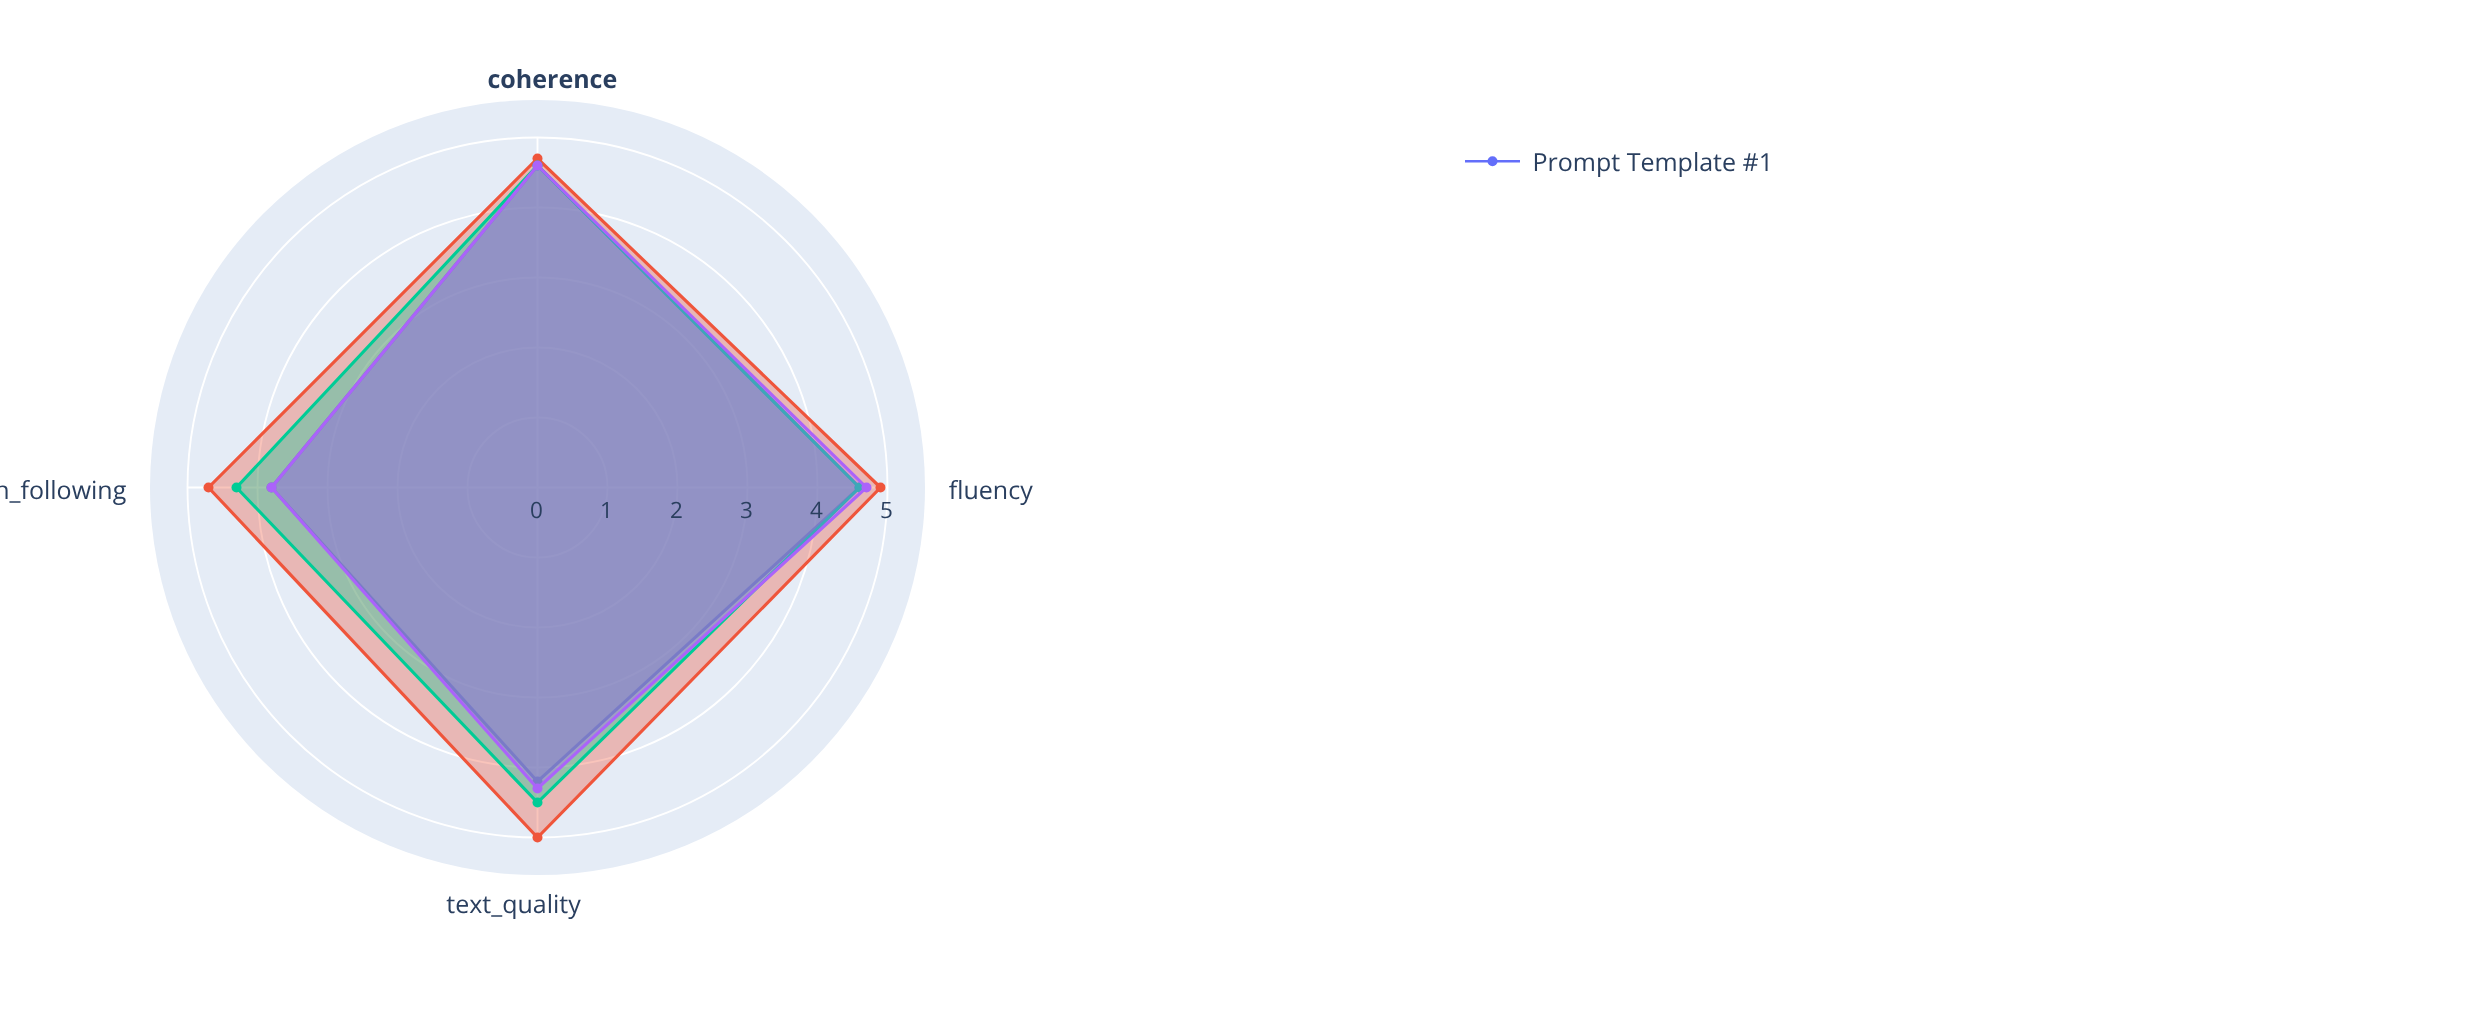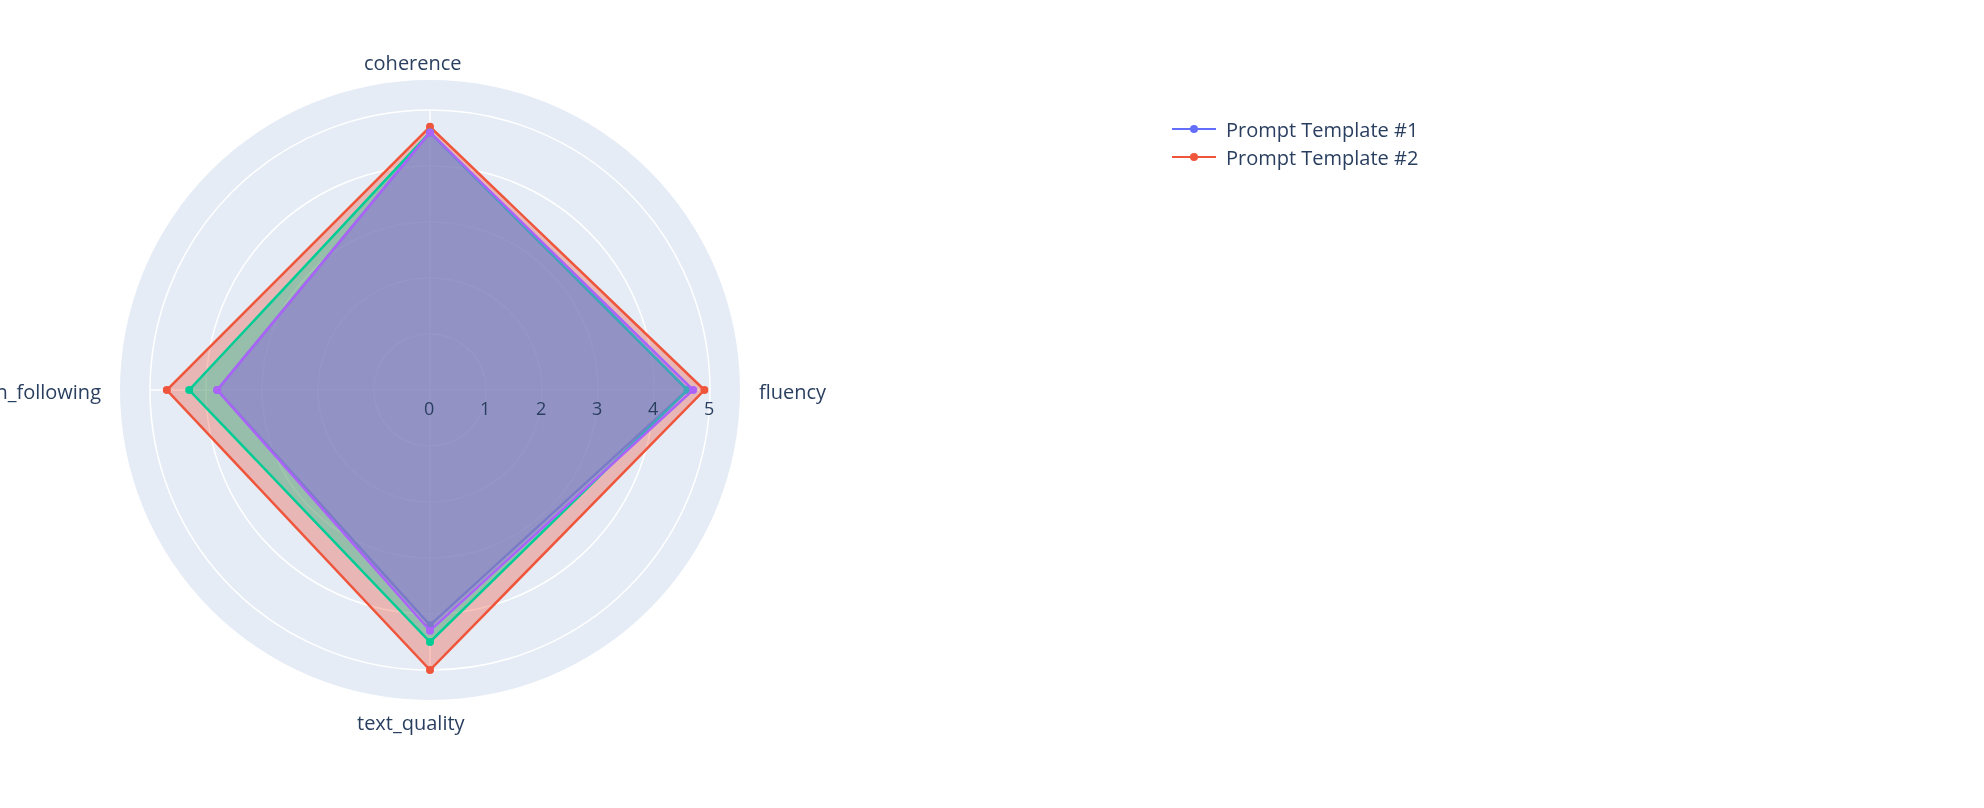--- a/index.html
+++ b/index.html
@@ -94,38 +94,32 @@
       <circle cx="79.20000000000002" cy="319.99999999999994" r="4" fill="#00cc96"></circle>
       <circle cx="319.99999999999994" cy="572" r="4" fill="#00cc96"></circle>
       <path d="M 583.20 320.00 L 320.00 62.40 L 107.20 320.00 L 320.00 560.80 Z" fill="#ab63fa" fill-opacity="0.35" stroke="#ab63fa" stroke-width="2.5"></path>
       <circle cx="583.2" cy="320" r="4" fill="#ab63fa"></circle>
       <circle cx="320" cy="62.400000000000034" r="4" fill="#ab63fa"></circle>
       <circle cx="107.19999999999999" cy="320" r="4" fill="#ab63fa"></circle>
       <circle cx="319.99999999999994" cy="560.8" r="4" fill="#ab63fa"></circle>
     </svg>
 
   <div class="axis-label" id="lbl-fluency" style="left: 649px; top: 308px;">fluency</div>
-  <div class="axis-label" id="lbl-coherence" style="left: 254px; top: -21px;">coherence</div>
+  <div class="axis-label" id="lbl-coherence" style="left: 280px; top: -21px; font-weight: bold;">coherence</div>
   <div class="axis-label" id="lbl-instruction" style="right: 649px; top: 308px;">instruction_following</div>
   <div class="axis-label" id="lbl-textquality" style="left: 247px; top: 639px; text-align: right;">text_quality</div>
 
   <div class="tick-label" id="tick-0" style="left: 314px; top: 326px;">0</div>
   <div class="tick-label" id="tick-1" style="left: 370px; top: 326px;">1</div>
   <div class="tick-label" id="tick-2" style="left: 426px; top: 326px;">2</div>
   <div class="tick-label" id="tick-3" style="left: 482px; top: 326px;">3</div>
   <div class="tick-label" id="tick-4" style="left: 538px; top: 326px;">4</div>
   <div class="tick-label" id="tick-5" style="left: 594px; top: 326px;">5</div>
 </div>
 
 <div class="legend">
   <div class="legend-item">
     <span class="legend-swatch" id="sw-0" style="background: rgb(99, 110, 250);">
         <span style="position: absolute; left: 50%; top: 50%; width: 8px; height: 8px; border-radius: 50%; transform: translate(-50%, -50%); background: rgb(99, 110, 250);"></span>
       </span>
     <span>Prompt Template #1</span>
   </div>
-  <div class="legend-item">
-    <span class="legend-swatch" id="sw-1" style="background: rgb(239, 85, 59);">
-        <span style="position: absolute; left: 50%; top: 50%; width: 8px; height: 8px; border-radius: 50%; transform: translate(-50%, -50%); background: rgb(239, 85, 59);"></span>
-      </span>
-    <span>Prompt Template #2</span>
-  </div>
 </div>
 
 </body></html>

